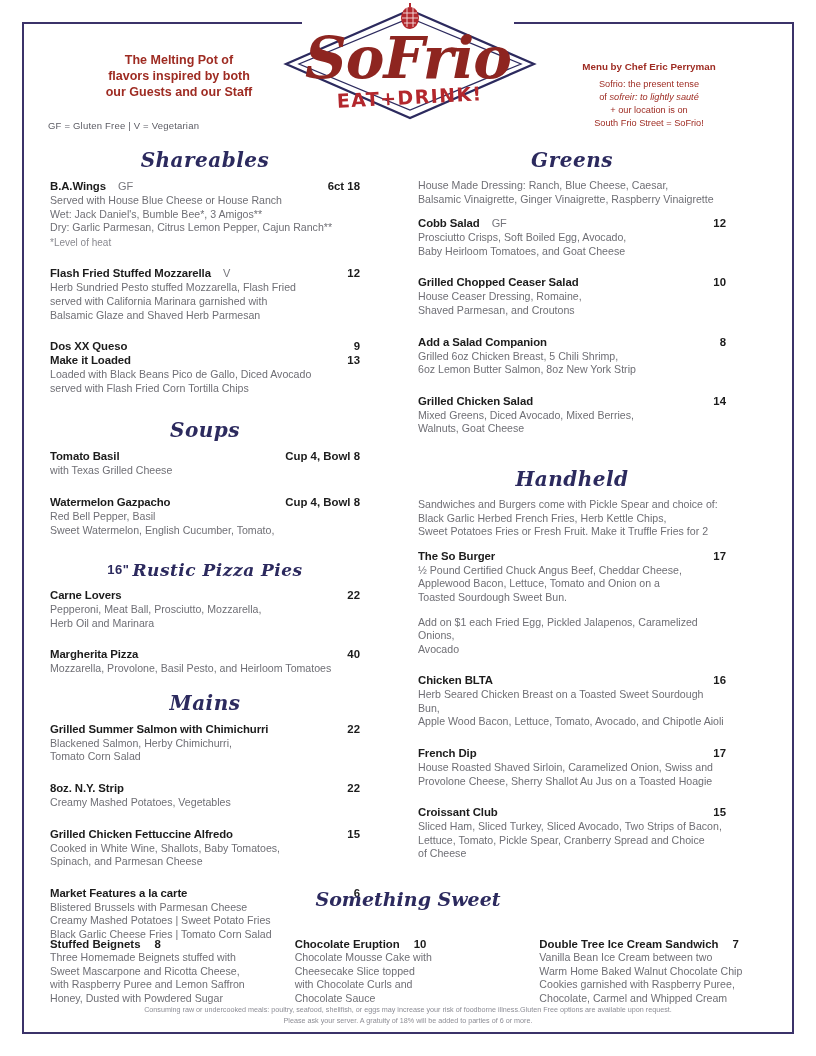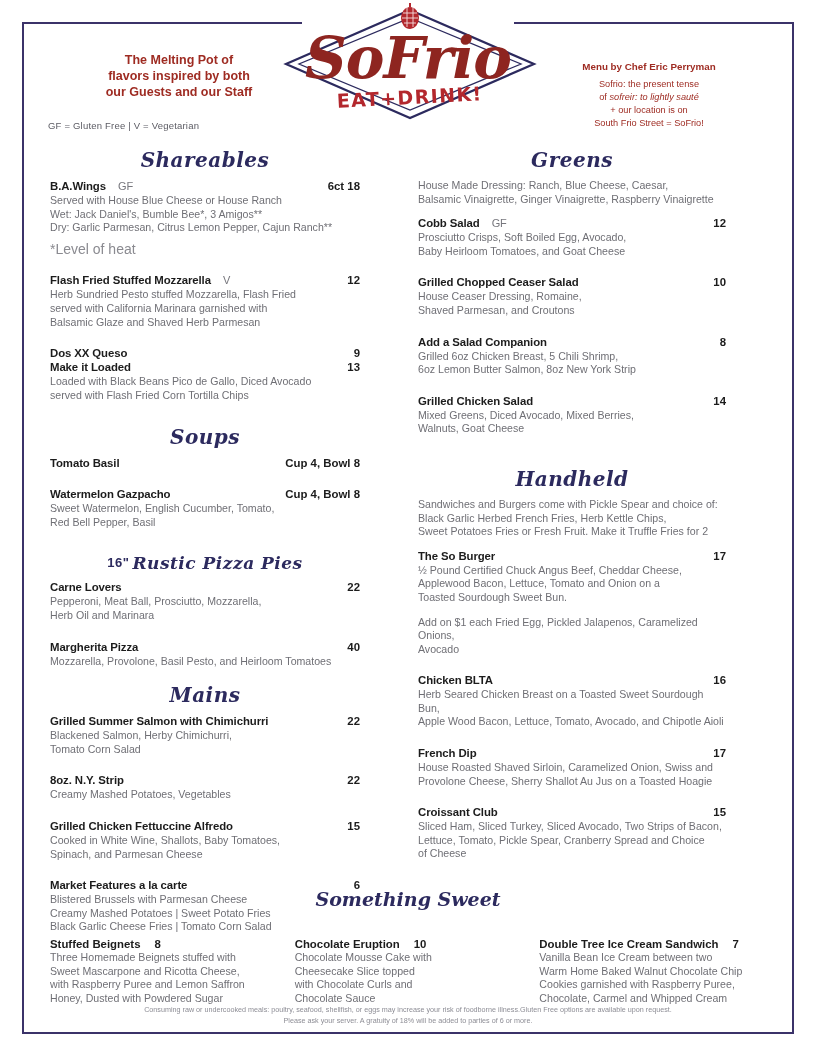--- a/index.html
+++ b/index.html
@@ -84,21 +84,21 @@
   .item-name{
     font-size:11.4px;font-weight:700;color:#1c1c1c;letter-spacing:-0.1px;
   }
   .item-name .tag{font-weight:400;color:#77777d;font-size:11px;margin-left:12px;}
   .item-price{
     font-size:11.4px;font-weight:700;color:#1c1c1c;white-space:nowrap;padding-left:10px;
   }
   .item-desc{
     font-size:10.6px;line-height:13.6px;color:#6f6f75;margin-top:1px;
   }
-  .item-desc .fine{font-size:14px;color:#8a8a90;display:block;margin-top:8px;}
+  .item-desc .fine{font-size:10px;color:#8a8a90;display:block;margin-top:1px;}
   .note{
     font-size:10.6px;line-height:13.6px;color:#6f6f75;margin-bottom:10px;
   }
   .spacer-sm{height:6px;}
   .spacer-md{height:14px;}
   .spacer-lg{height:22px;}
 
   
   .sweets{
     position:absolute;left:50px;top:888px;width:716px;
@@ -232,32 +232,35 @@
 
     <div class="spacer-md"></div>
 
     <div class="section-head">Soups</div>
 
     <div class="item">
       <div class="item-row">
         <div class="item-name">Tomato Basil</div>
         <div class="item-price">Cup 4, Bowl 8</div>
       </div>
+      <div class="item-desc">
+        <div>with Texas Grilled Cheese</div>
+      </div>
     </div>
 
     <div class="spacer-sm"></div>
 
     <div class="item">
       <div class="item-row">
         <div class="item-name">Watermelon Gazpacho</div>
         <div class="item-price">Cup 4, Bowl 8</div>
       </div>
       <div class="item-desc">
+        <div>Red Bell Pepper, Basil</div>
         <div>Sweet Watermelon, English Cucumber, Tomato,</div>
-        <div>Red Bell Pepper, Basil</div>
       </div>
     </div>
 
     <div class="spacer-md"></div>
 
     <div class="section-head sub">
       <span class="sz">16"</span><span>Rustic Pizza Pies</span>
     </div>
 
     <div class="item">

